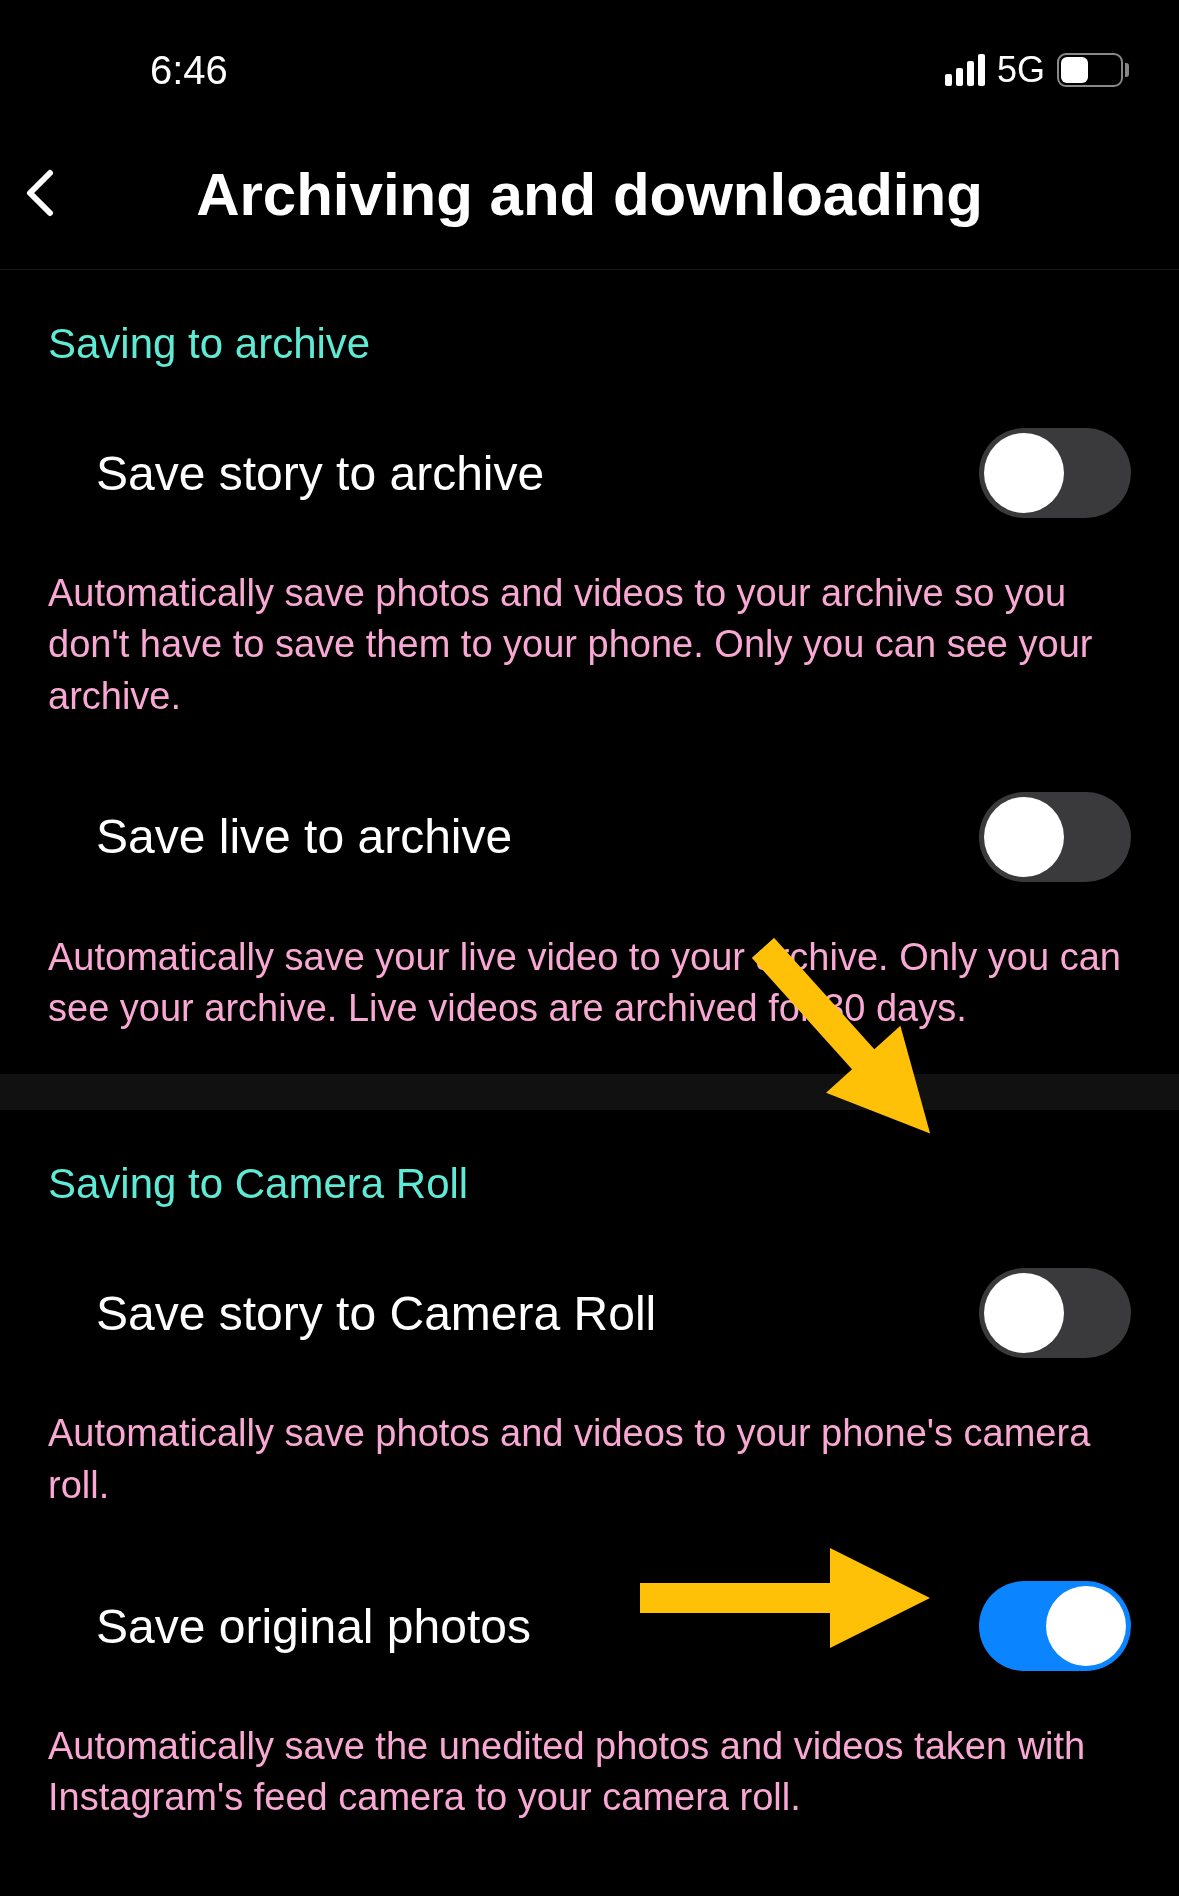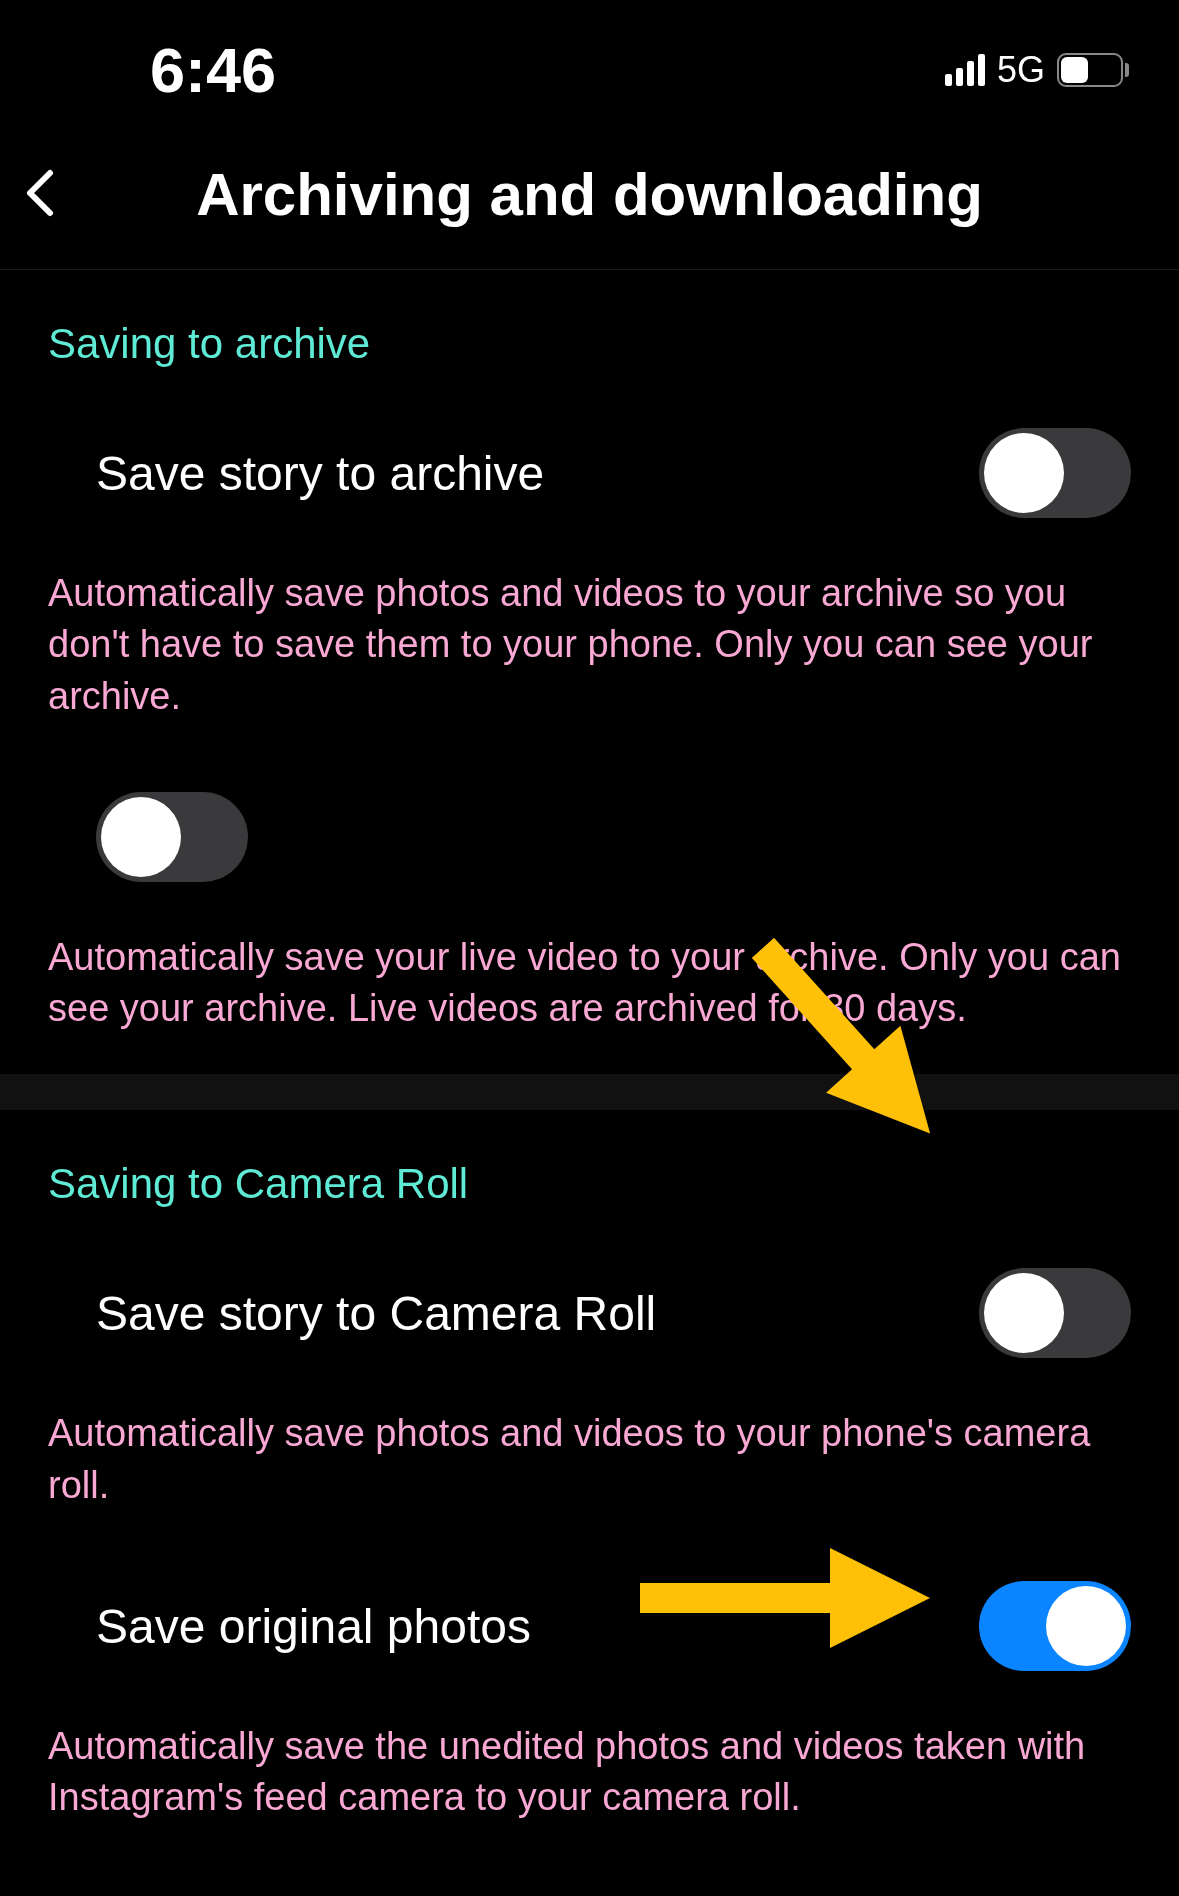--- a/index.html
+++ b/index.html
@@ -17,22 +17,22 @@
     position: relative;
   }
   .status-bar {
     display: flex;
     justify-content: space-between;
     align-items: center;
     padding: 30px 50px 20px 150px;
     height: 130px;
   }
   .status-time {
-    font-size: 63px;
-    font-weight: 700;
+    font-size: 40px;
+    font-weight: 400;
     text-align: right;
   }
   .status-right {
     display: flex;
     align-items: center;
     gap: 12px;
   }
   .signal-bars {
     display: flex;
     align-items: flex-end;
@@ -235,20 +235,21 @@
       <div class="setting-label">Save story to archive</div>
       <div class="toggle toggle-off">
         <div class="toggle-knob"></div>
       </div>
     </div>
     <div class="setting-description">Automatically save photos and videos to your archive so you don't have to save them to your phone. Only you can see your archive.</div>
   </div>
 
   <div class="setting-row">
     <div class="setting-top">
+      <div class="setting-label">Save live to archive</div>
       <div class="toggle toggle-off">
         <div class="toggle-knob"></div>
       </div>
     </div>
     <div class="setting-description">Automatically save your live video to your archive. Only you can see your archive. Live videos are archived for 30 days.</div>
   </div>
 </div>
 
 <div class="section-divider"></div>
 

